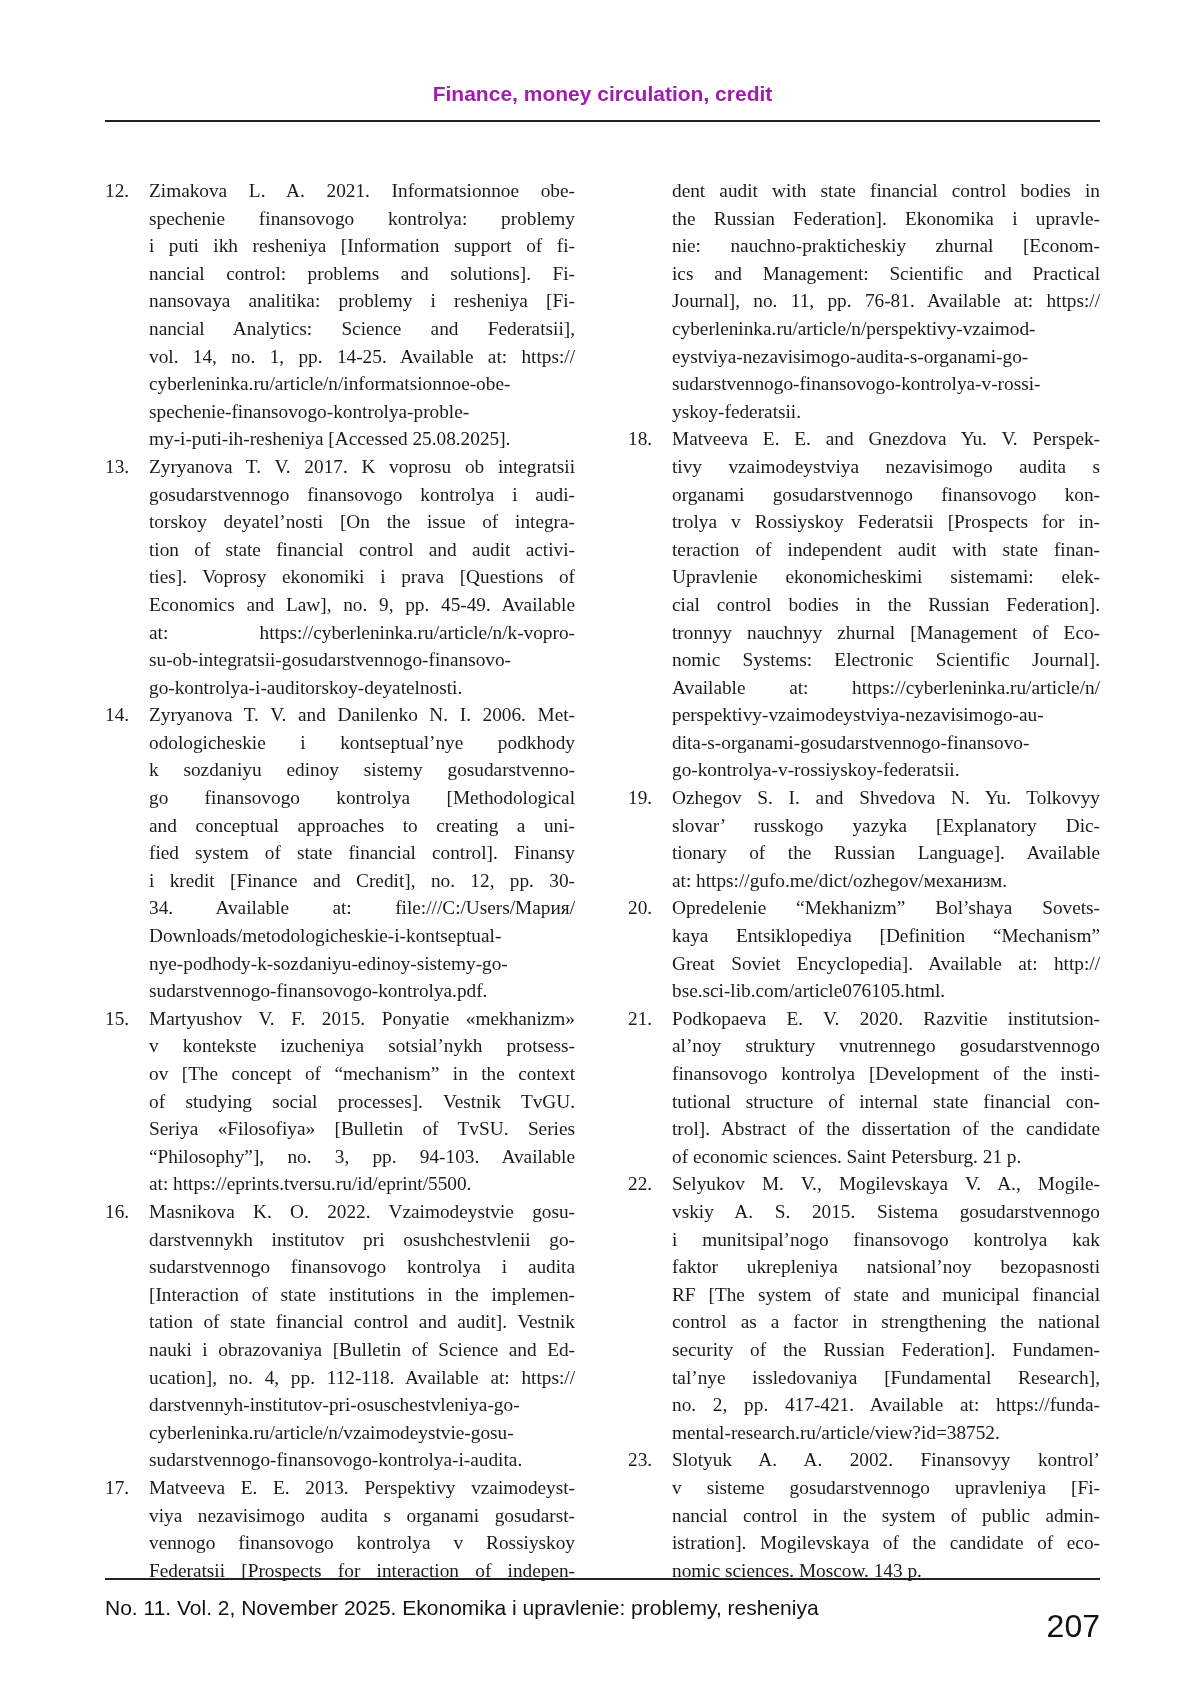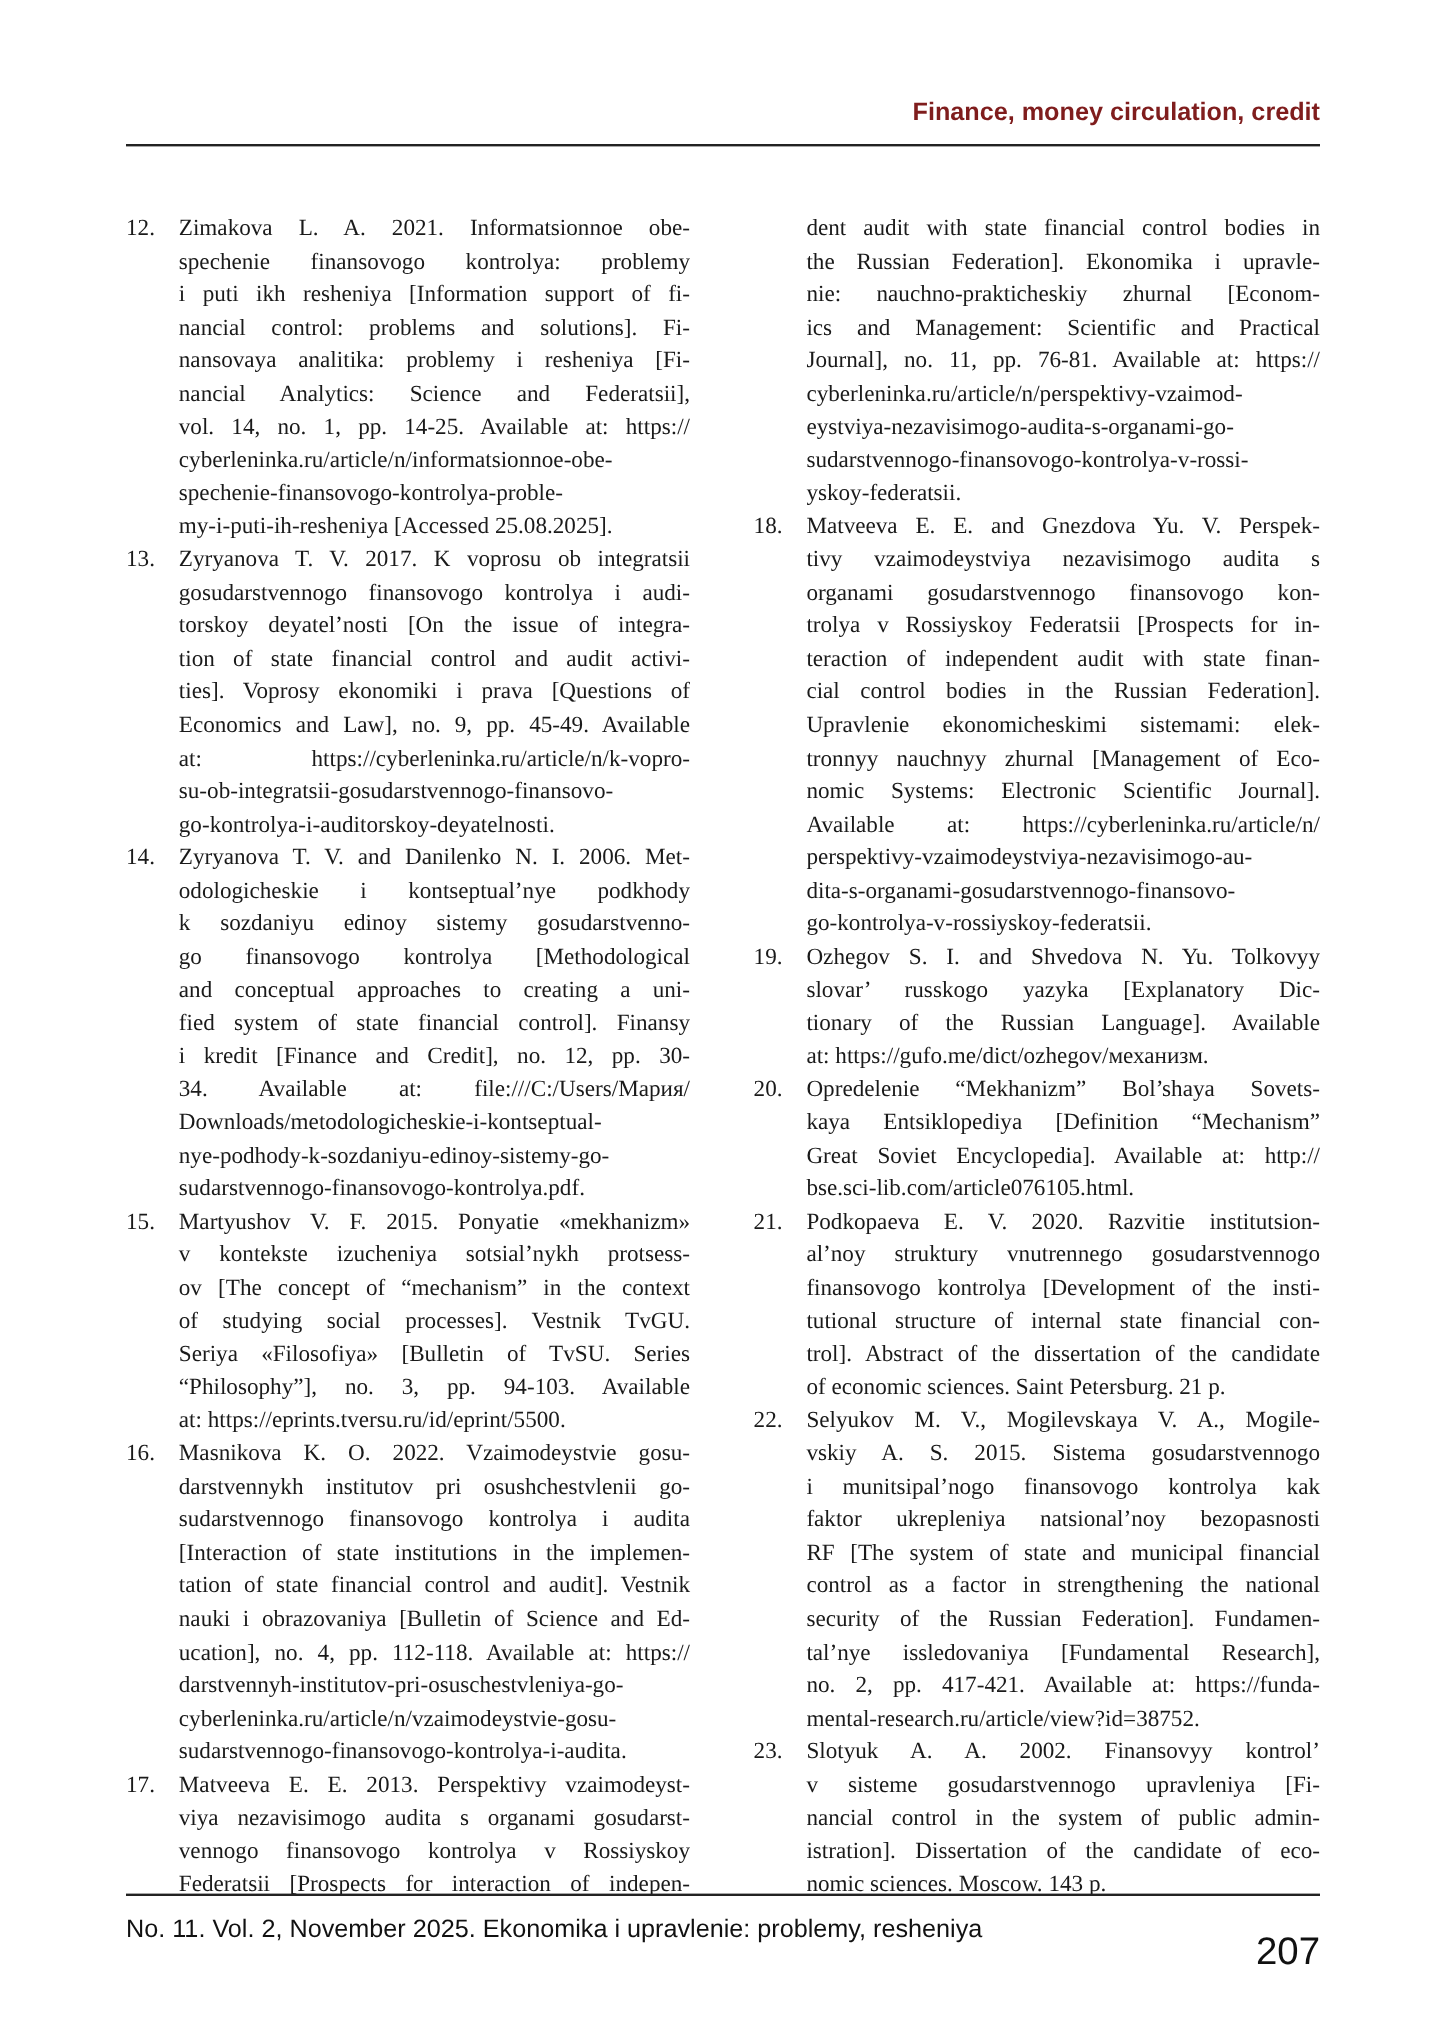--- a/index.html
+++ b/index.html
@@ -1,20 +1,20 @@
 <!DOCTYPE html>
 <html><head>
 <meta charset="utf-8">
 <style>
   html, body { margin: 0; padding: 0; background: #ffffff; }
   body { width: 1200px; height: 1698px; position: relative; overflow: hidden; color: #1a1a1a; }
   .running-head {
     position: absolute; left: 105px; top: 82px; width: 995px;
-    text-align: right; font-family: "Liberation Sans", sans-serif;
-    font-weight: bold; font-size: 21px; color: #7f1d1d;
+    text-align: center; font-family: "Liberation Sans", sans-serif;
+    font-weight: bold; font-size: 21px; color: #a21caf;
   }
   .rule { position: absolute; left: 105px; width: 995px; height: 2px; background: #222; }
   .rule.top { top: 120px; }
   .rule.bottom { top: 1578px; }
   .col {
     position: absolute; top: 137px; width: 470px;
     font-family: "Liberation Serif", serif; font-size: 19.3px; line-height: 27.6px; margin-top: 40px;
   }
   .col.left { left: 105px; }
   .col.right { left: 628px; width: 472px; }
@@ -120,22 +120,22 @@
       <span class="line"><span class="fill">sudarstvennogo-finansovogo-kontrolya-v-rossi-</span></span>
       <span class="line last"><span class="fill">yskoy-federatsii.</span></span>
     </div>
     <div class="ref">
       <span class="num">18.</span>
       <span class="line"><span class="fill">Matveeva E. E. and Gnezdova Yu. V. Perspek-</span></span>
       <span class="line"><span class="fill">tivy vzaimodeystviya nezavisimogo audita s</span></span>
       <span class="line"><span class="fill">organami gosudarstvennogo finansovogo kon-</span></span>
       <span class="line"><span class="fill">trolya v Rossiyskoy Federatsii [Prospects for in-</span></span>
       <span class="line"><span class="fill">teraction of independent audit with state finan-</span></span>
+      <span class="line"><span class="fill">Upravlenie ekonomicheskimi sistemami: elek-</span></span>
       <span class="line"><span class="fill">cial control bodies in the Russian Federation].</span></span>
-      <span class="line"><span class="fill">Upravlenie ekonomicheskimi sistemami: elek-</span></span>
       <span class="line"><span class="fill">tronnyy nauchnyy zhurnal [Management of Eco-</span></span>
       <span class="line"><span class="fill">nomic Systems: Electronic Scientific Journal].</span></span>
       <span class="line"><span class="fill">Available at: https://cyberleninka.ru/article/n/</span></span>
       <span class="line"><span class="fill">perspektivy-vzaimodeystviya-nezavisimogo-au-</span></span>
       <span class="line"><span class="fill">dita-s-organami-gosudarstvennogo-finansovo-</span></span>
       <span class="line last"><span class="fill">go-kontrolya-v-rossiyskoy-federatsii.</span></span>
     </div>
     <div class="ref">
       <span class="num">19.</span>
       <span class="line"><span class="fill">Ozhegov S. I. and Shvedova N. Yu. Tolkovyy</span></span>
@@ -170,21 +170,21 @@
       <span class="line"><span class="fill">security of the Russian Federation]. Fundamen-</span></span>
       <span class="line"><span class="fill">tal’nye issledovaniya [Fundamental Research],</span></span>
       <span class="line"><span class="fill">no. 2, pp. 417-421. Available at: https://funda-</span></span>
       <span class="line last"><span class="fill">mental-research.ru/article/view?id=38752.</span></span>
     </div>
     <div class="ref">
       <span class="num">23.</span>
       <span class="line"><span class="fill">Slotyuk A. A. 2002. Finansovyy kontrol’</span></span>
       <span class="line"><span class="fill">v sisteme gosudarstvennogo upravleniya [Fi-</span></span>
       <span class="line"><span class="fill">nancial control in the system of public admin-</span></span>
-      <span class="line"><span class="fill">istration]. Dissertation of the candidate of eco-</span></span>
+      <span class="line"><span class="fill">istration]. Mogilevskaya of the candidate of eco-</span></span>
       <span class="line last"><span class="fill">nomic sciences. Moscow. 143 p.</span></span>
     </div>
   </div>
 
 <div class="rule bottom"></div>
 <div class="footer">
   <span class="journal">No. 11. Vol. 2, November 2025. Ekonomika i upravlenie: problemy, resheniya</span>
   <span class="page-num">207</span>
 </div>
 

